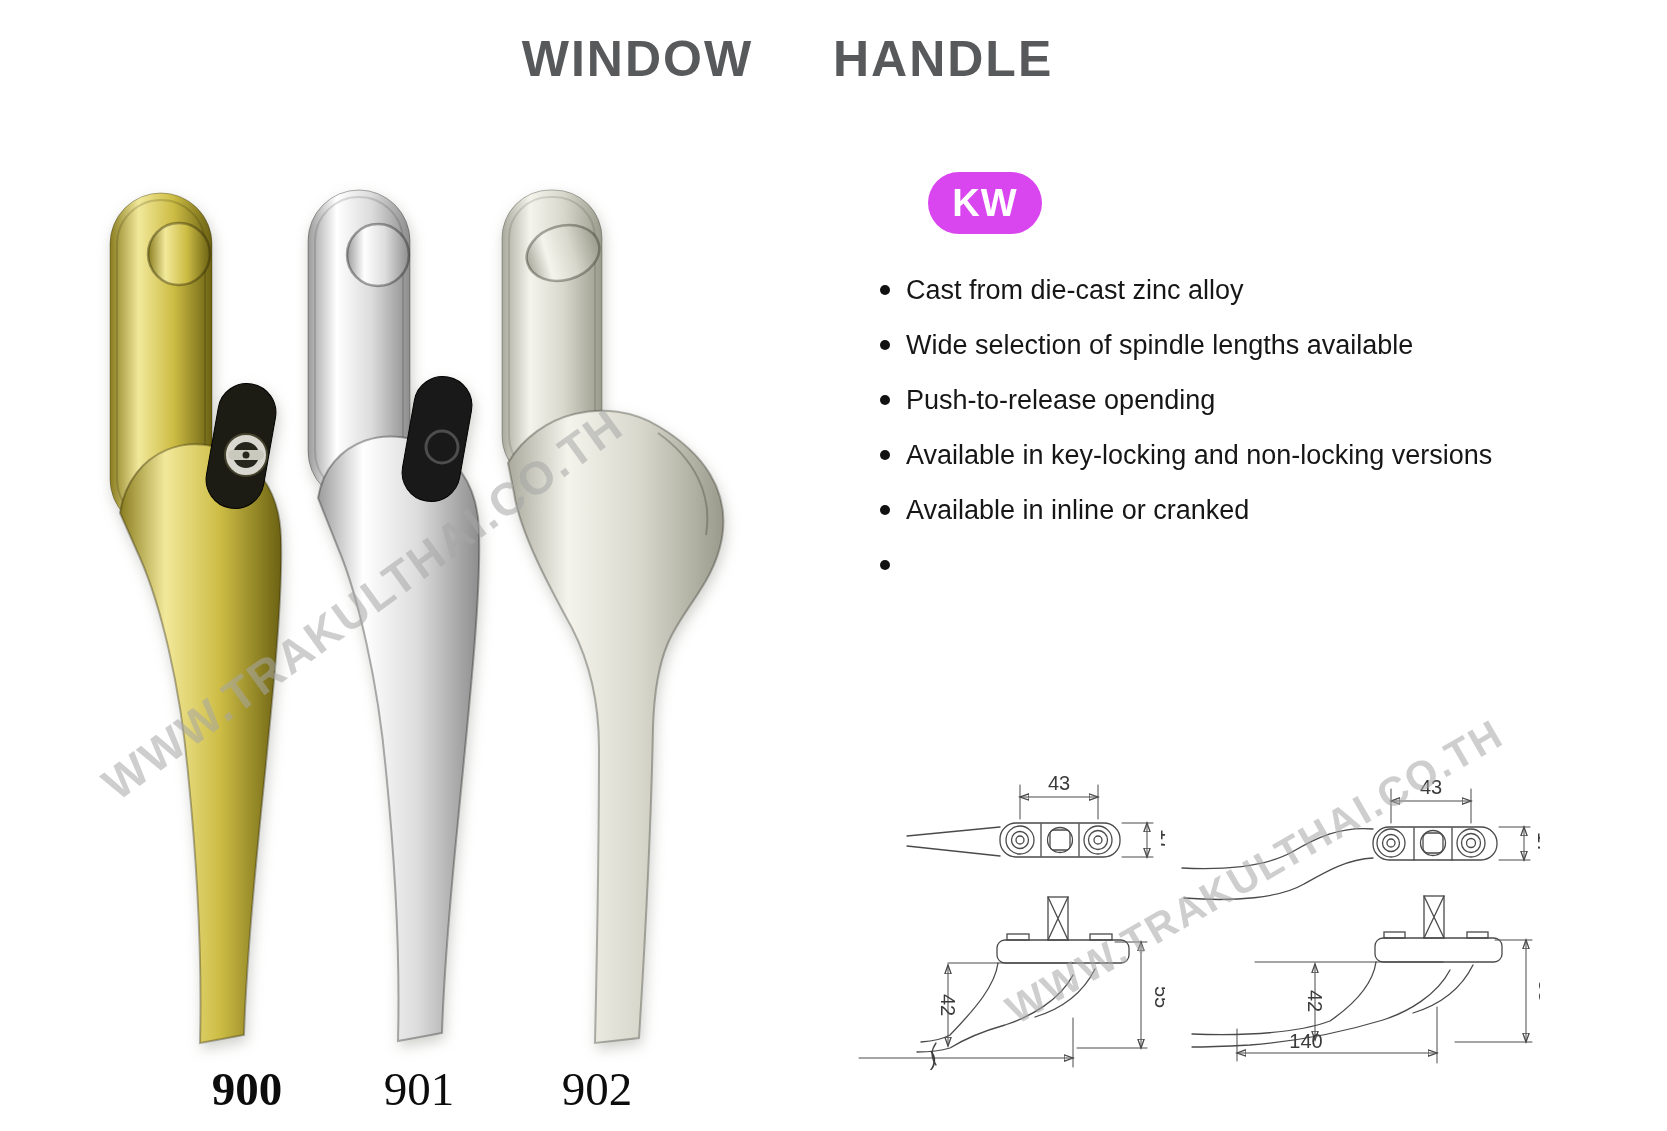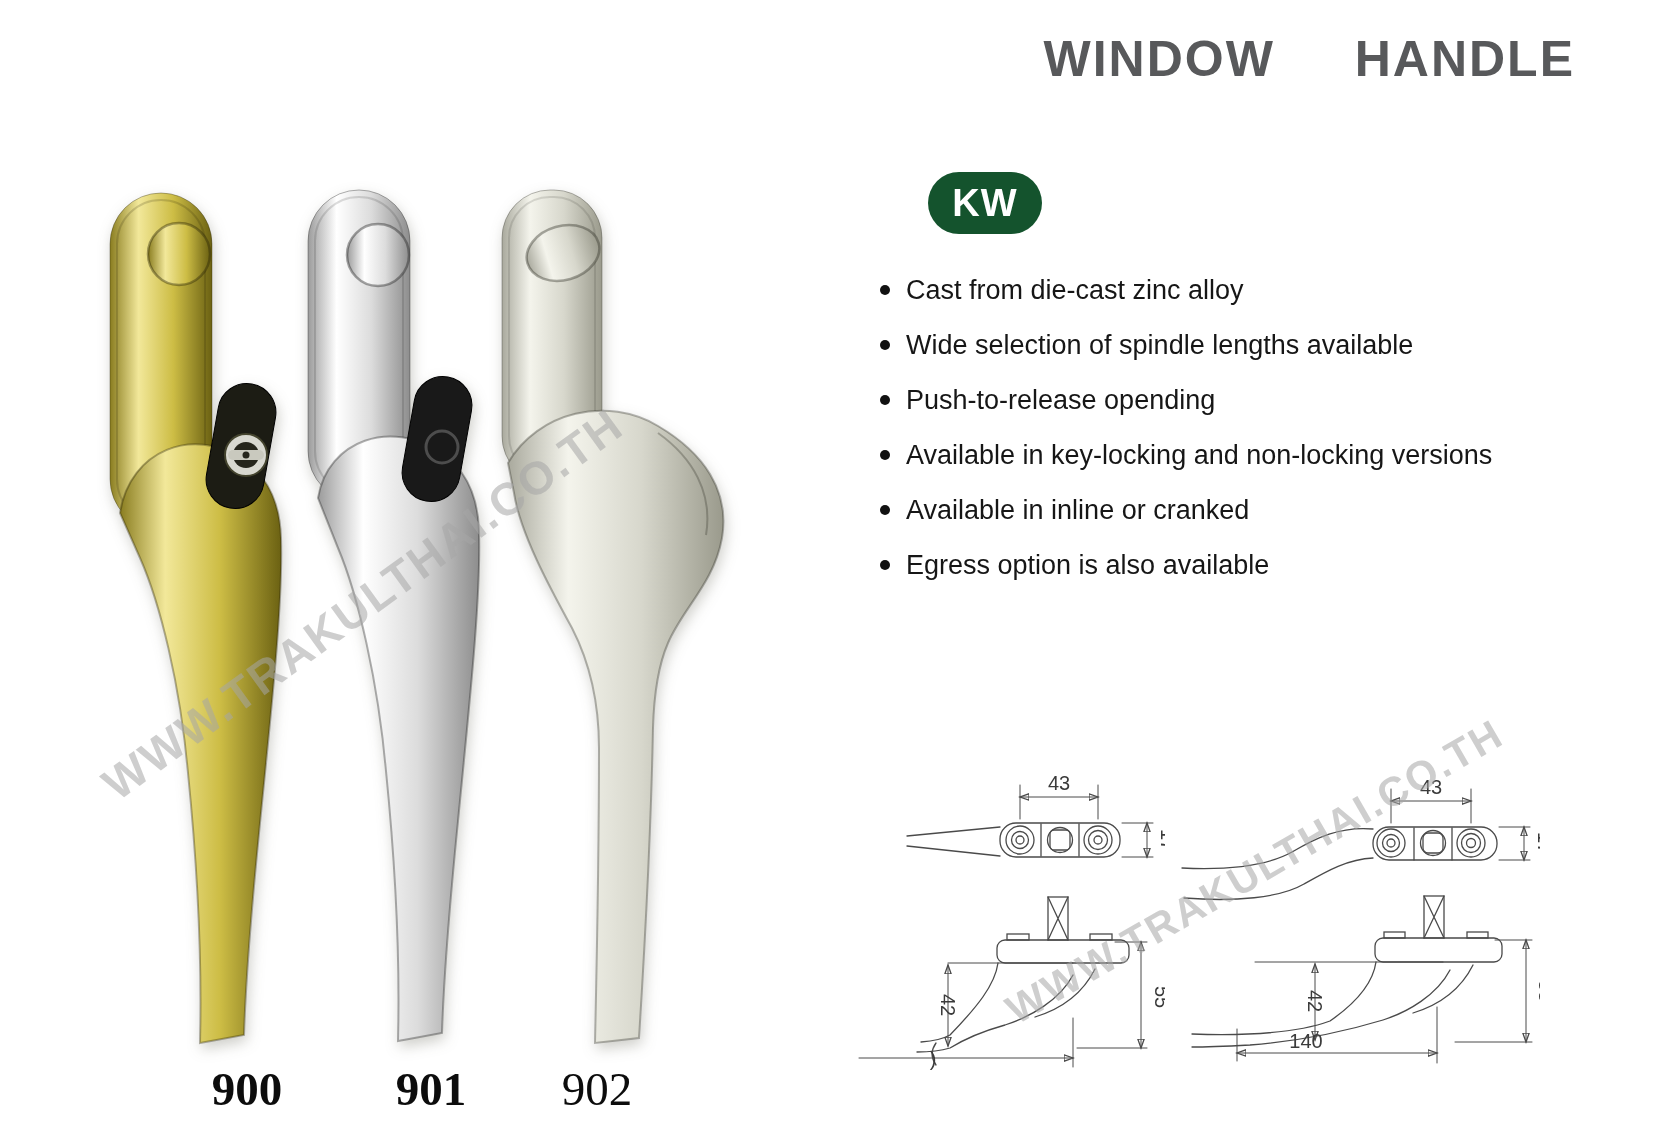--- a/index.html
+++ b/index.html
@@ -1,21 +1,21 @@
 <!DOCTYPE html>
 <html><head>
 <meta charset="utf-8">
 <style>
   html,body{margin:0;padding:0;background:#fff;}
   .page{
     position:relative;width:1667px;height:1131px;background:#ffffff;
     overflow:hidden;font-family:"Liberation Sans",sans-serif;
   }
   .page-title{
-    position:absolute;left:0;top:30px;width:1575px;text-align:right;
+    position:absolute;left:0;top:30px;width:1575px;text-align:center;
     font-size:50px;font-weight:bold;letter-spacing:2px;word-spacing:24px;
     color:#58595b;white-space:pre;z-index:2;
   }
   
   .handle-svg{position:absolute;z-index:1;filter:drop-shadow(2px 6px 7px rgba(60,60,40,0.25));}
   #handle-900{left:100px;top:183px;}
   #handle-901{left:290px;top:183px;}
   #handle-902{left:478px;top:183px;}
   .product-label{
     position:absolute;top:1062px;width:150px;text-align:center;z-index:2;
@@ -24,21 +24,21 @@
   
   .watermark{
     position:absolute;z-index:5;font-weight:bold;color:rgba(166,166,166,0.55);
     letter-spacing:2px;white-space:nowrap;pointer-events:none;
   }
   .wm-1{left:108px;top:762px;font-size:46px;transform:rotate(-36deg);transform-origin:0 50%;}
   .wm-2{left:1010px;top:990px;font-size:41px;transform:rotate(-30deg);transform-origin:0 50%;}
   
   .kw-badge{
     position:absolute;left:928px;top:172px;width:114px;height:62px;border-radius:31px;
-    background:#14532d;color:#fff;display:flex;align-items:center;justify-content:center;
+    background:#d946ef;color:#fff;display:flex;align-items:center;justify-content:center;
     font-size:38px;font-weight:bold;letter-spacing:1px;z-index:2;
   }
   .features{position:absolute;left:868px;top:261px;z-index:2;list-style:none;margin:12px;padding:0;}
   .features li{display:flex;align-items:center;margin-bottom:21px;height:34px;}
   .features .dot{width:10px;height:10px;border-radius:50%;background:#111;margin-right:16px;flex:none;}
   .features .ftext{font-size:27px;color:#161616;line-height:34px;}
   
   .tech-svg{position:absolute;z-index:1;}
   #drawing-inline{left:855px;top:755px;}
   #drawing-cranked{left:1140px;top:745px;}
@@ -125,21 +125,21 @@
       <path d="M 30 280 C 60 228, 130 213, 180 243 C 226 270, 252 308, 244 355
                C 236 400, 205 425, 190 460 C 180 483, 176 510, 175 545
                C 173 650, 167 760, 161 855
                L 117 860 C 119 770, 121 660, 121 565 C 121 520, 112 480, 94 445
                C 72 405, 42 350, 36 310 Z" fill="url(#grad2)" stroke="rgba(50,50,40,0.35)" stroke-width="2"></path>
       <path d="M 180 250 C 215 275, 235 310, 228 352" fill="none" stroke="rgba(50,50,40,0.3)" stroke-width="2"></path>
     </g>
   </svg>
 
   <div class="product-label" style="left:172px;font-weight:bold;">900</div>
-  <div class="product-label" style="left:356px;font-weight:bold;">901</div>
+  <div class="product-label" style="left:344px;">901</div>
   <div class="product-label" style="left:522px;">902</div>
 
   <div class="watermark wm-1">WWW.TRAKULTHAI.CO.TH</div>
   <div class="watermark wm-2">WWW.TRAKULTHAI.CO.TH</div>
 
   <div class="kw-badge">KW</div>
 
   <ul class="features">
     <li>
         <span class="dot"></span>
@@ -156,21 +156,20 @@
     <li>
         <span class="dot"></span>
         <span class="ftext">Available in key-locking and non-locking versions</span>
       </li>
     <li>
         <span class="dot"></span>
         <span class="ftext">Available in inline or cranked</span>
       </li>
     <li>
         <span class="dot"></span>
-        <span class="ftext">Egress option is also available</span>
       </li>
   </ul>
 
   <svg id="drawing-inline" class="tech-svg" width="310" height="320" viewBox="0 0 310 320">
     <defs>
       <marker id="ar1" markerWidth="11" markerHeight="8" refX="9" refY="4" orient="auto-start-reverse" markerUnits="userSpaceOnUse">
         <path d="M0,0.8 L9,4 L0,7.2 Z" fill="#4a4a4a" stroke="none"></path>
       </marker>
     </defs>
 

